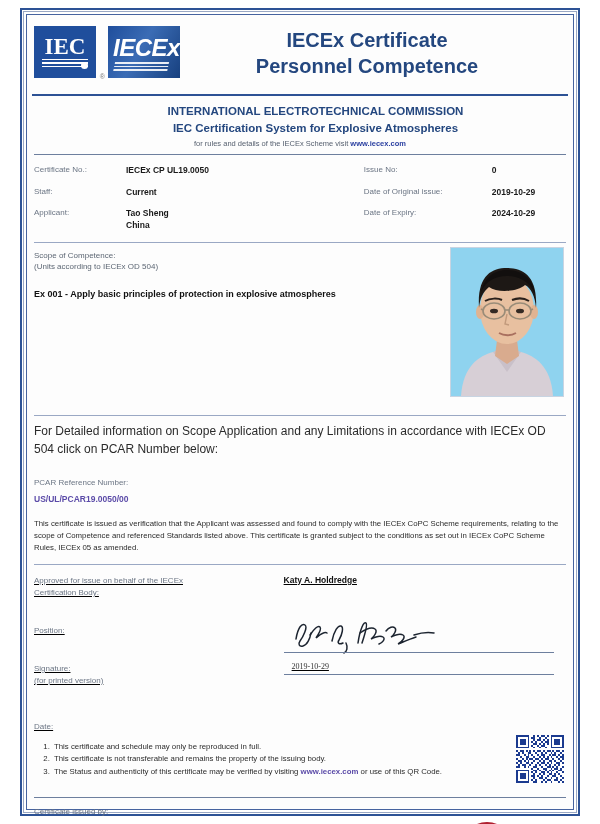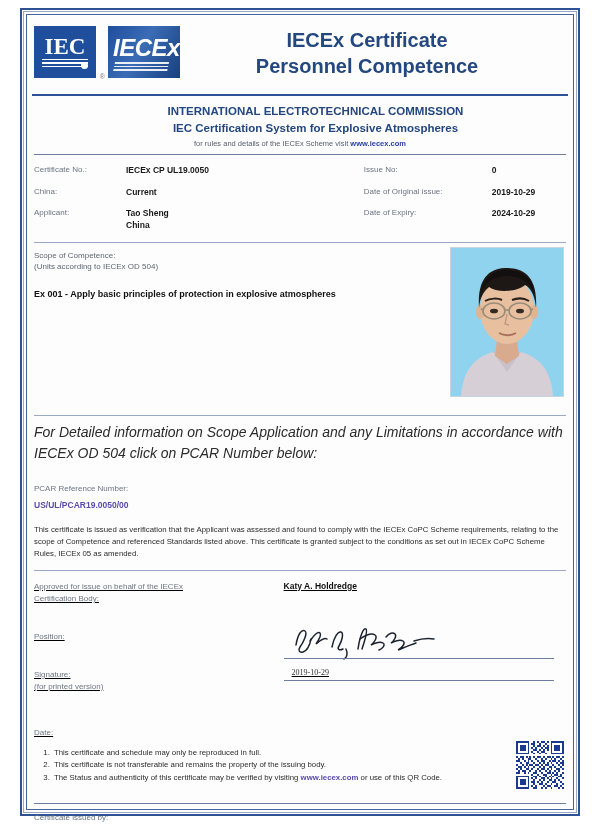--- a/index.html
+++ b/index.html
@@ -205,24 +205,23 @@
     width: 112px; height: 148px;
     border: 1px solid #c8d4e2;
     background: #8fd3ef;
     overflow: hidden;
   }
   .photo svg { display: block; width: 100%; height: 100%; }
 
   
   .pcar-block { padding: 6px 6px 0 6px; }
   .pcar-intro {
-    font-size: 14px;
+    font-size: 12px;
     color: #2b2b2b;
     line-height: 1.5;
-    font-style: italic;
   }
   .pcar-lbl {
     margin-top: 20px;
     font-size: 8px;
     color: #6b7584;
   }
   .pcar-num {
     margin-top: 7px;
     font-size: 8.5px;
     font-weight: bold;
@@ -370,21 +369,21 @@
 
     <div class="details">
       <div class="col-left">
 
         <div class="row">
           <div class="lbl">Certificate No.:</div>
           <div class="val">IECEx CP UL19.0050</div>
         </div>
 
         <div class="row">
-          <div class="lbl">China:</div>
+          <div class="lbl">Staff:</div>
           <div class="val">Current</div>
         </div>
 
         <div class="row">
           <div class="lbl">Applicant:</div>
           <div class="val">
             <div>Tao Sheng</div>
             <div>China</div>
           </div>
         </div>

